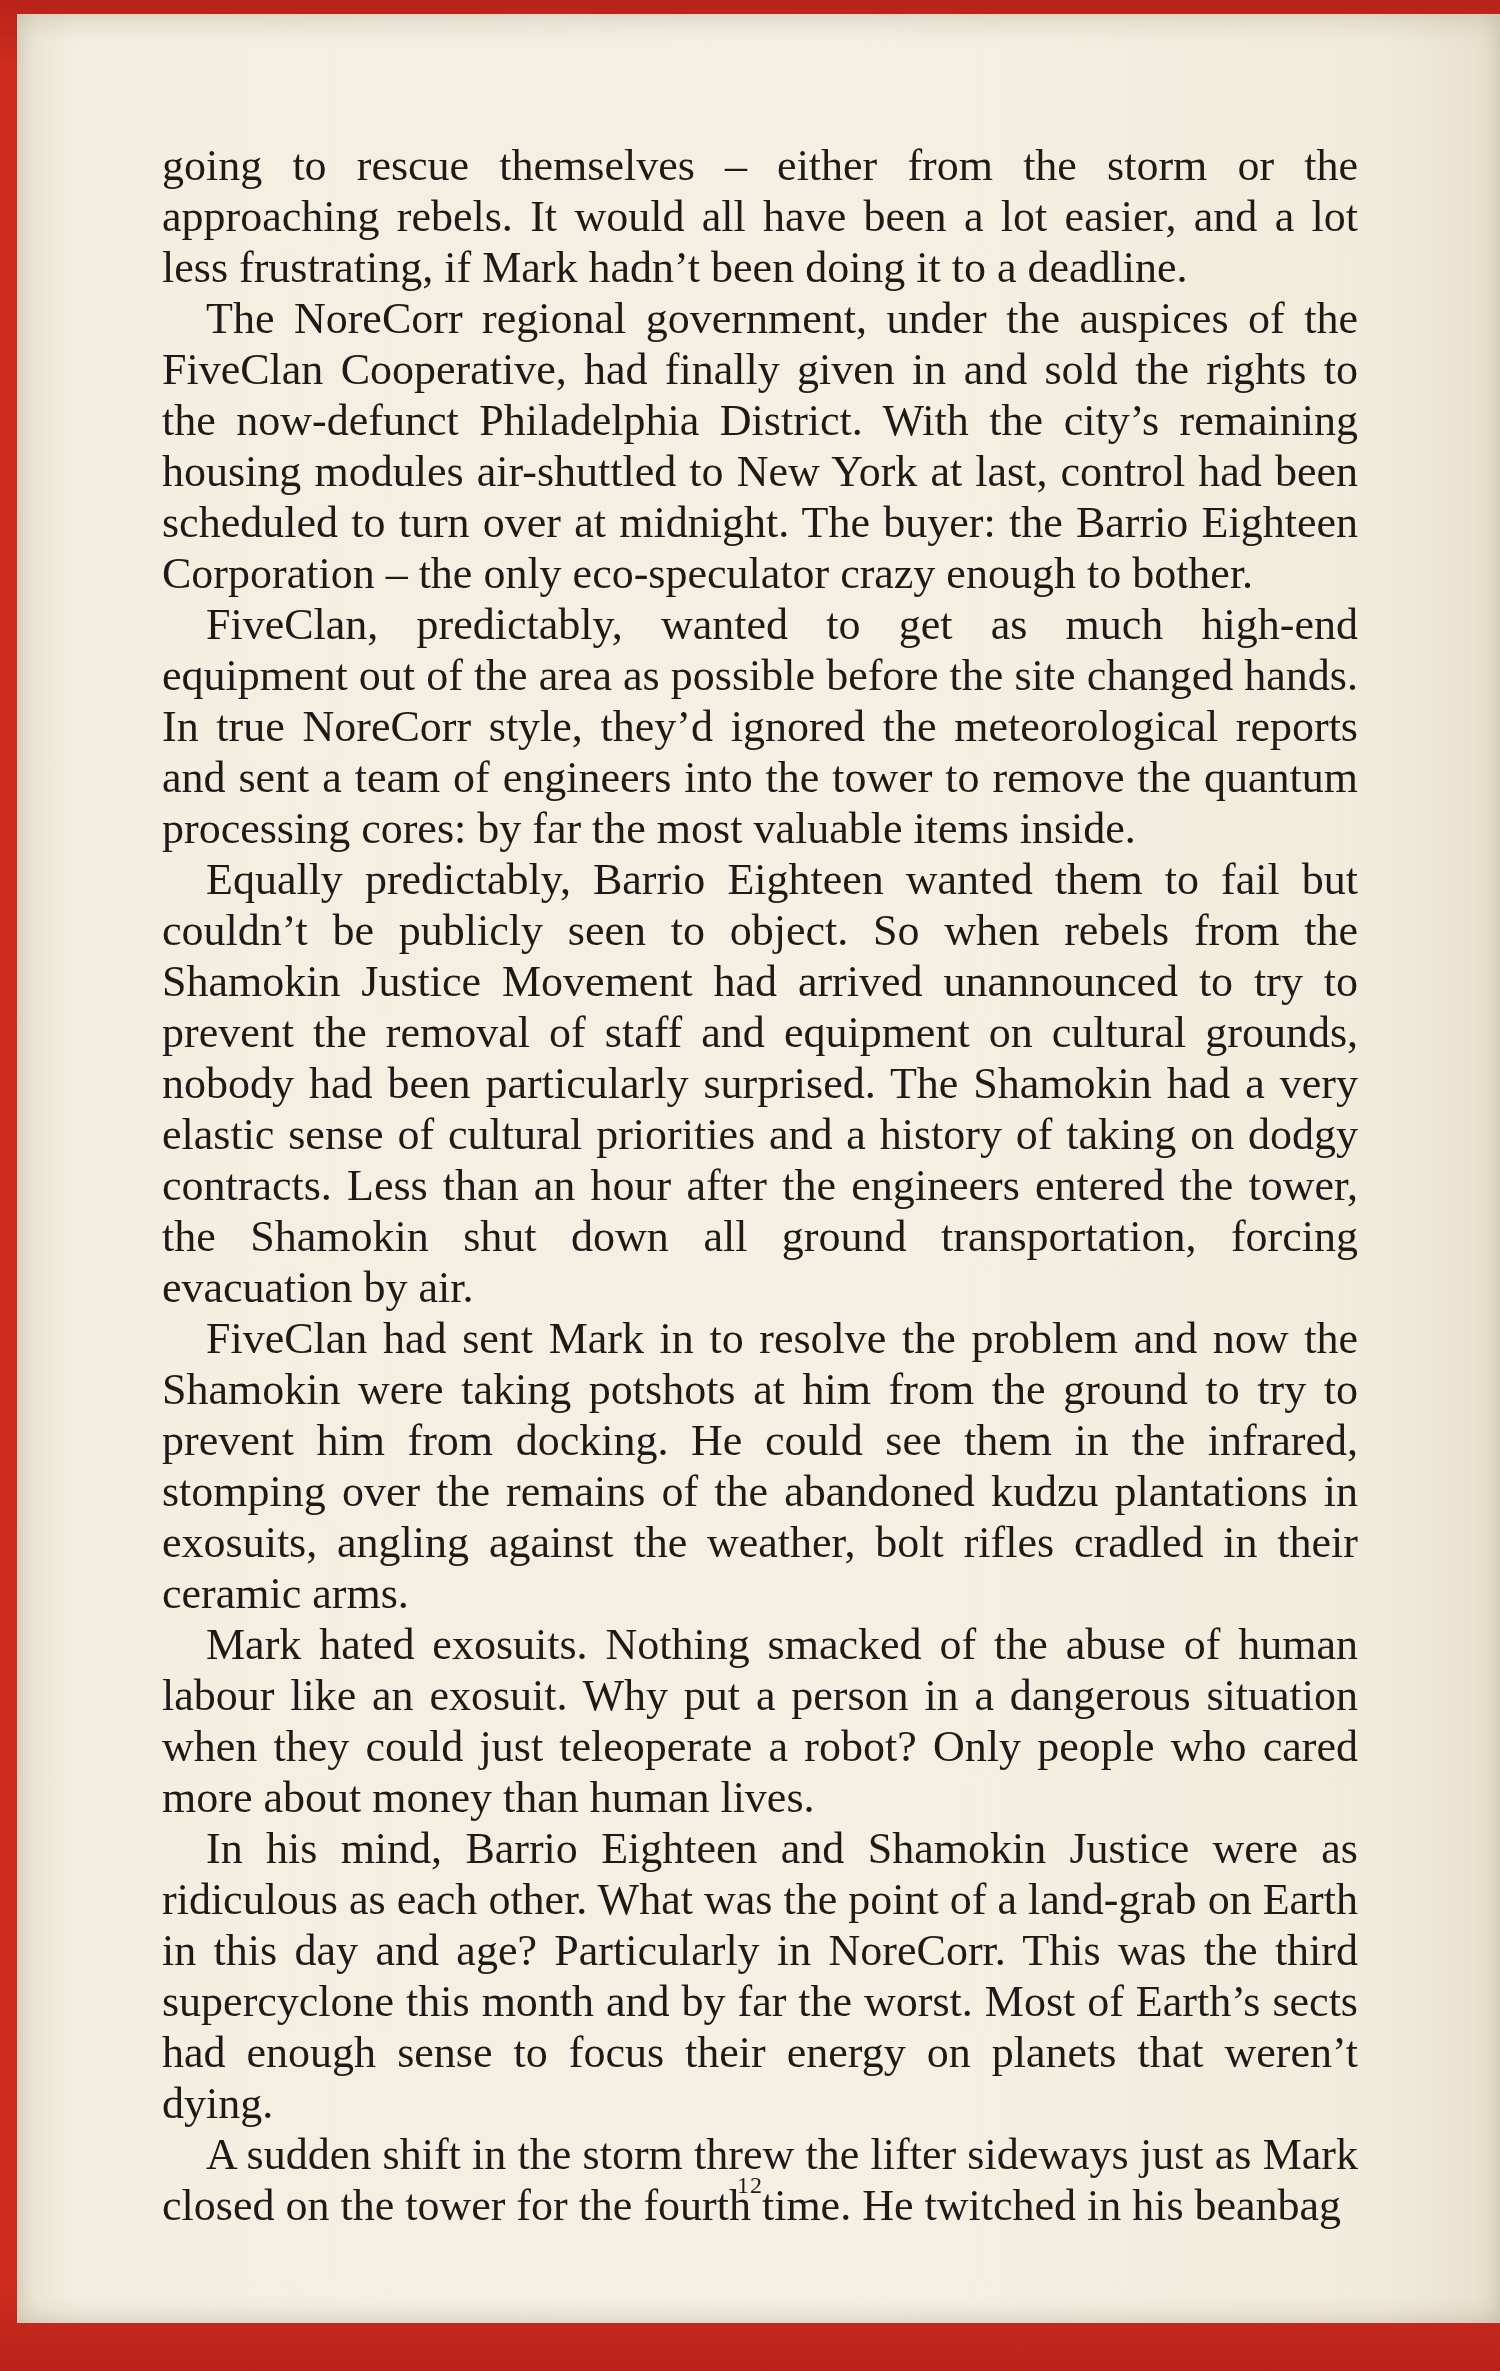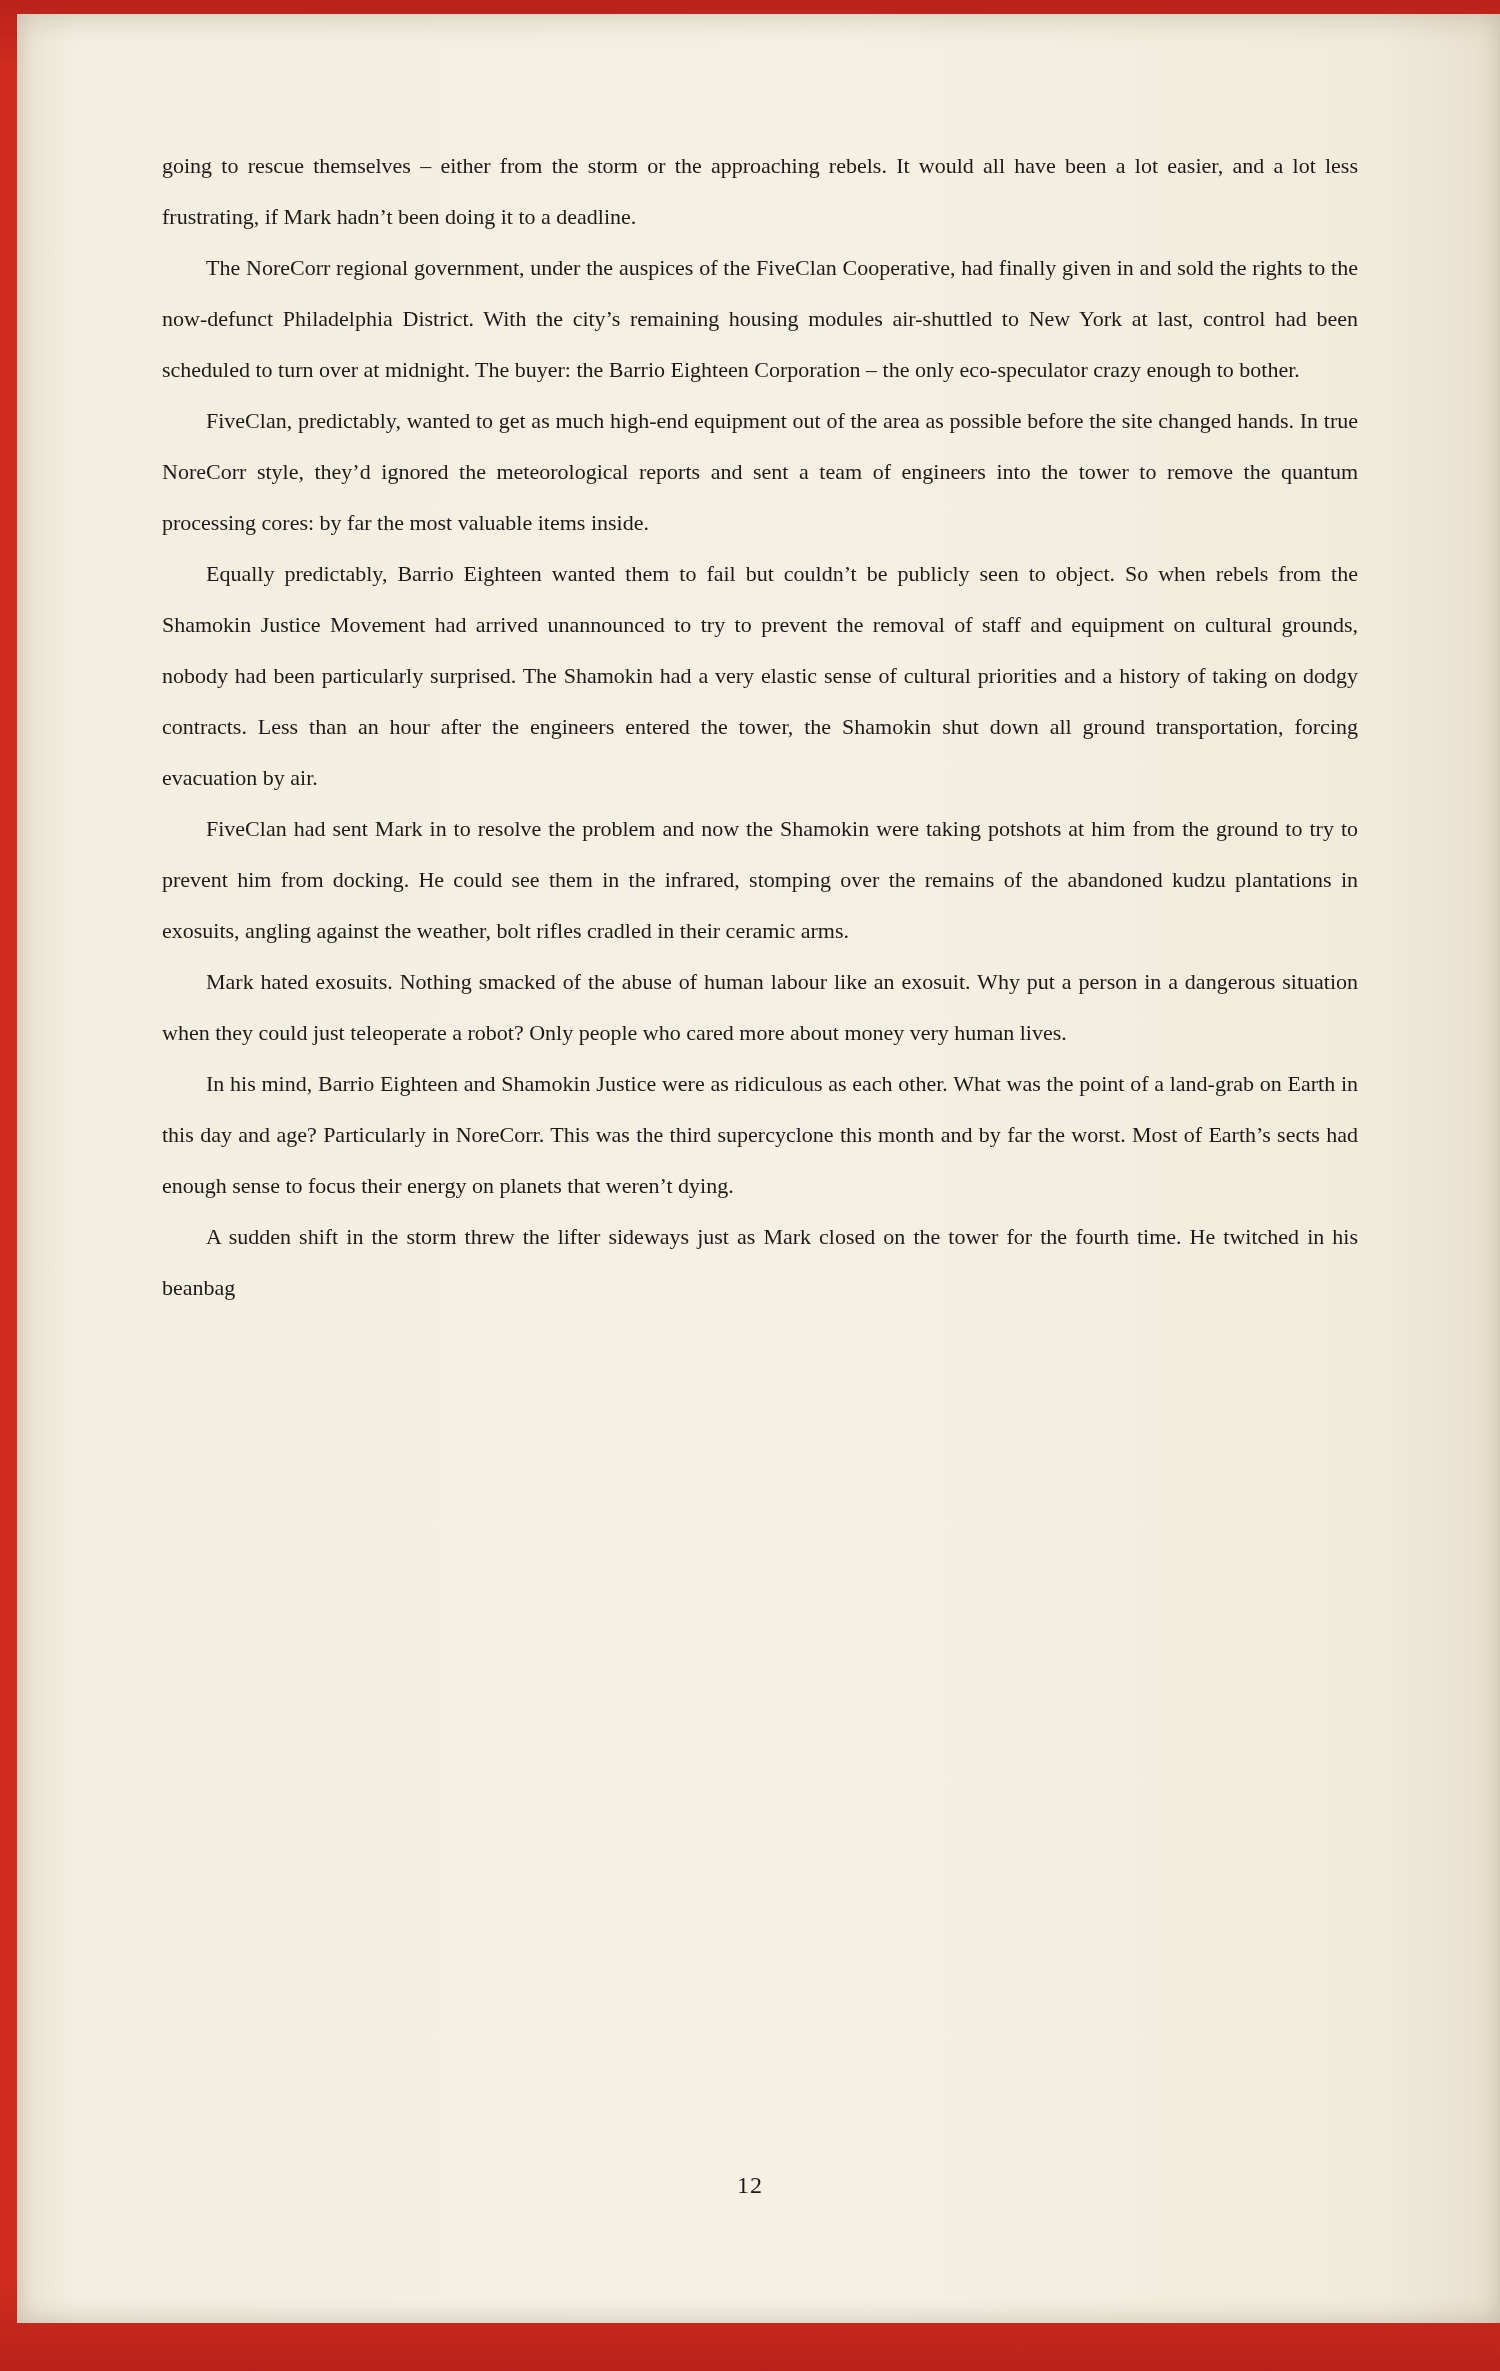--- a/index.html
+++ b/index.html
@@ -28,21 +28,21 @@
     background:
       linear-gradient(90deg, #e9e2d0 0%, #f3eee0 4%, #f5f0e3 55%, #f1ebdb 92%, #e6dfcc 100%);
     box-shadow: inset 0 10px 22px rgba(120,110,85,0.18), inset 0 -10px 18px rgba(120,110,85,0.15);
   }
   .text-block {
     position: absolute;
     left: 145px;
     top: 126px;
     width: 1196px;
     color: #1c1b17;
-    font-size: 22px;
+    font-size: 44px;
     line-height: 51px;
     text-align: justify;
     text-justify: inter-word;
   }
   .text-block p {
     margin: 0;
     padding: 0;
     text-indent: 44px;
   }
   .text-block p.cont {
@@ -64,21 +64,21 @@
 
 <div class="backdrop">
   <div class="page">
 
     <div class="text-block">
       <p class="cont">going to rescue themselves – either from the storm or the approaching rebels. It would all have been a lot easier, and a lot less frustrating, if Mark hadn’t been doing it to a deadline.</p>
       <p>The NoreCorr regional government, under the auspices of the FiveClan Cooperative, had finally given in and sold the rights to the now-defunct Philadelphia District. With the city’s remaining housing modules air-shuttled to New York at last, control had been scheduled to turn over at midnight. The buyer: the Barrio Eighteen Corporation – the only eco-speculator crazy enough to bother.</p>
       <p>FiveClan, predictably, wanted to get as much high-end equipment out of the area as possible before the site changed hands. In true NoreCorr style, they’d ignored the meteorological reports and sent a team of engineers into the tower to remove the quantum processing cores: by far the most valuable items inside.</p>
       <p>Equally predictably, Barrio Eighteen wanted them to fail but couldn’t be publicly seen to object. So when rebels from the Shamokin Justice Movement had arrived unannounced to try to prevent the removal of staff and equipment on cultural grounds, nobody had been particularly surprised. The Shamokin had a very elastic sense of cultural priorities and a history of taking on dodgy contracts. Less than an hour after the engineers entered the tower, the Shamokin shut down all ground transportation, forcing evacuation by air.</p>
       <p>FiveClan had sent Mark in to resolve the problem and now the Shamokin were taking potshots at him from the ground to try to prevent him from docking. He could see them in the infrared, stomping over the remains of the abandoned kudzu plantations in exosuits, angling against the weather, bolt rifles cradled in their ceramic arms.</p>
-      <p>Mark hated exosuits. Nothing smacked of the abuse of human labour like an exosuit. Why put a person in a dangerous situation when they could just teleoperate a robot? Only people who cared more about money very human lives.</p>
+      <p>Mark hated exosuits. Nothing smacked of the abuse of human labour like an exosuit. Why put a person in a dangerous situation when they could just teleoperate a robot? Only people who cared more about money than human lives.</p>
       <p>In his mind, Barrio Eighteen and Shamokin Justice were as ridiculous as each other. What was the point of a land-grab on Earth in this day and age? Particularly in NoreCorr. This was the third supercyclone this month and by far the worst. Most of Earth’s sects had enough sense to focus their energy on planets that weren’t dying.</p>
       <p>A sudden shift in the storm threw the lifter sideways just as Mark closed on the tower for the fourth time. He twitched in his beanbag</p>
     </div>
 
     <div class="page-number">12</div>
 
   </div>
 </div>
 
 </body></html>

